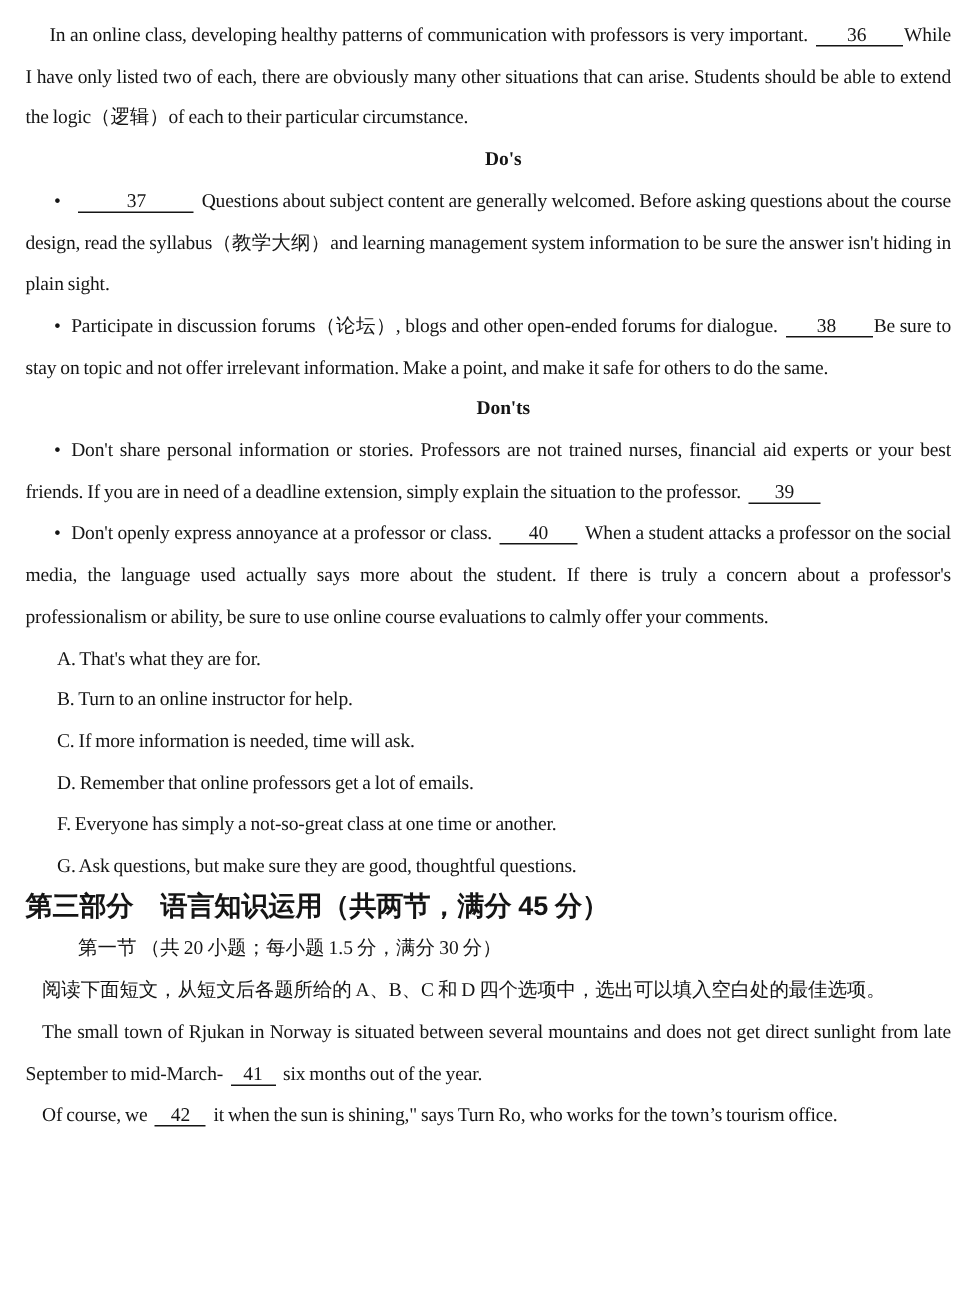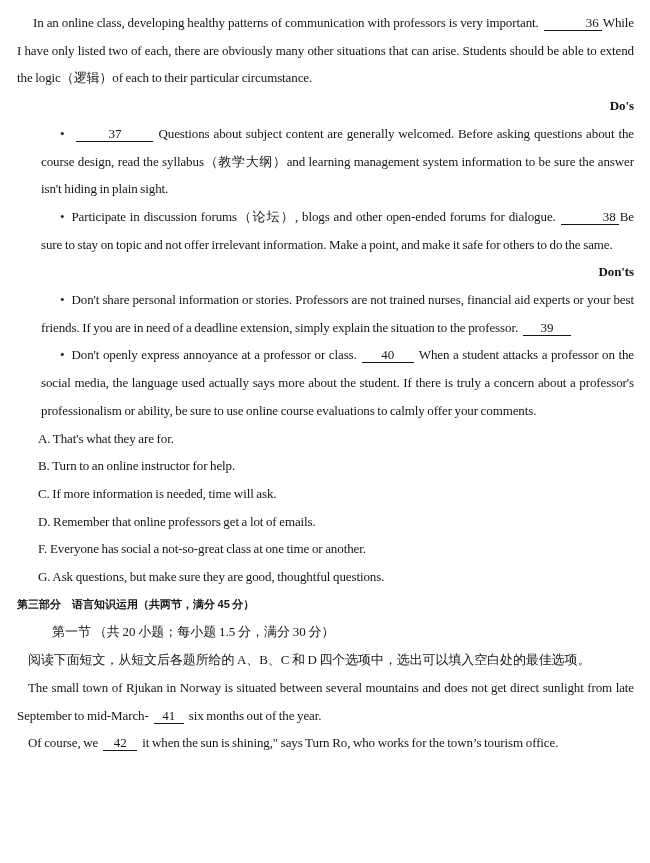--- a/index.html
+++ b/index.html
@@ -5,35 +5,35 @@
   html,body{margin:0;padding:0;background:#ffffff;}
   body{
     width:650px;height:863px;overflow:hidden;
     font-family:"Liberation Serif","DejaVu Serif",serif;
     font-size:13px;line-height:27.7px;color:#151515;
     letter-spacing:-0.1px;word-spacing:-0.5px;
   }
   .page{box-sizing:border-box;width:650px;height:863px;padding:9px 16px 6px 17px;}
   p{margin:0;text-align:justify;}
   .para{text-indent:16px;}
-  .bullet-para{text-indent:19px;margin-left:24px;}
+  .bullet-para{text-indent:19px;}
   .indent-sm{text-indent:11px;}
-  .subhead{font-weight:bold;text-align:right;text-indent:20px;}
+  .subhead{font-weight:bold;text-align:center;text-indent:20px;}
   .option{text-align:left;text-indent:21px;}
-  .cn-head{font-weight:bold;text-align:left;text-indent:0;font-size:11px;
+  .cn-head{font-weight:bold;text-align:left;text-indent:0;font-size:18px;
            font-family:"Liberation Sans","DejaVu Sans",sans-serif;letter-spacing:0;}
   .cn-sub{text-align:left;text-indent:0;letter-spacing:0;margin-left:35px;}
   .bullet{display:inline-block;text-indent:0;margin-right:7px;}
   .blank{
     display:inline-block;box-sizing:border-box;text-indent:0;
     border-bottom:1px solid #151515;text-align:center;
     height:17px;line-height:17px;vertical-align:baseline;
     margin:0 5px;letter-spacing:0;word-spacing:0;
   }
-  .blank-end{text-align:right;padding-right:3px;margin-right:1px;}
+  .blank-end{padding-right:3px;margin-right:1px;}
   .w30{width:30px}.w34{width:34px}.w48{width:48px}.w52{width:52px}
   .w58{width:58px}.w77{width:77px}
 </style>
 </head>
 <body>
 
 <main class="page">
 
   <p class="para"><span>In an online class, developing healthy patterns of communication with professors is very important.</span><span class="blank blank-end w58">36</span><span>While I have only listed two of each, there are obviously many other situations that can arise. Students should be able to extend the logic（逻辑）of each to their particular circumstance.</span></p>
 
@@ -46,21 +46,21 @@
   <p class="subhead">Don'ts</p>
 
   <p class="para bullet-para"><span class="bullet">•</span><span>Don't share personal information or stories. Professors are not trained nurses, financial aid experts or your best friends. If you are in need of a deadline extension, simply explain the situation to the professor.</span><span class="blank w48">39</span></p>
 
   <p class="para bullet-para"><span class="bullet">•</span><span>Don't openly express annoyance at a professor or class.</span><span class="blank w52">40</span><span>When a student attacks a professor on the social media, the language used actually says more about the student. If there is truly a concern about a professor's professionalism or ability, be sure to use online course evaluations to calmly offer your comments.</span></p>
 
   <p class="option">A. That's what they are for.</p>
   <p class="option">B. Turn to an online instructor for help.</p>
   <p class="option">C. If more information is needed, time will ask.</p>
   <p class="option">D. Remember that online professors get a lot of emails.</p>
-  <p class="option">F. Everyone has social a not-so-great class at one time or another.</p>
+  <p class="option">F. Everyone has simply a not-so-great class at one time or another.</p>
   <p class="option">G. Ask questions, but make sure they are good, thoughtful questions.</p>
 
   <p class="cn-head">第三部分　语言知识运用（共两节，满分 45 分）</p>
 
   <p class="cn-sub">第一节 （共 20 小题；每小题 1.5 分，满分 30 分）</p>
 
   <p class="para indent-sm">阅读下面短文，从短文后各题所给的 A、B、C 和 D 四个选项中，选出可以填入空白处的最佳选项。</p>
 
   <p class="para indent-sm"><span>The small town of Rjukan in Norway is situated between several mountains and does not get direct sunlight from late September to mid-March-</span><span class="blank w30">41</span><span>six months out of the year.</span></p>
 

